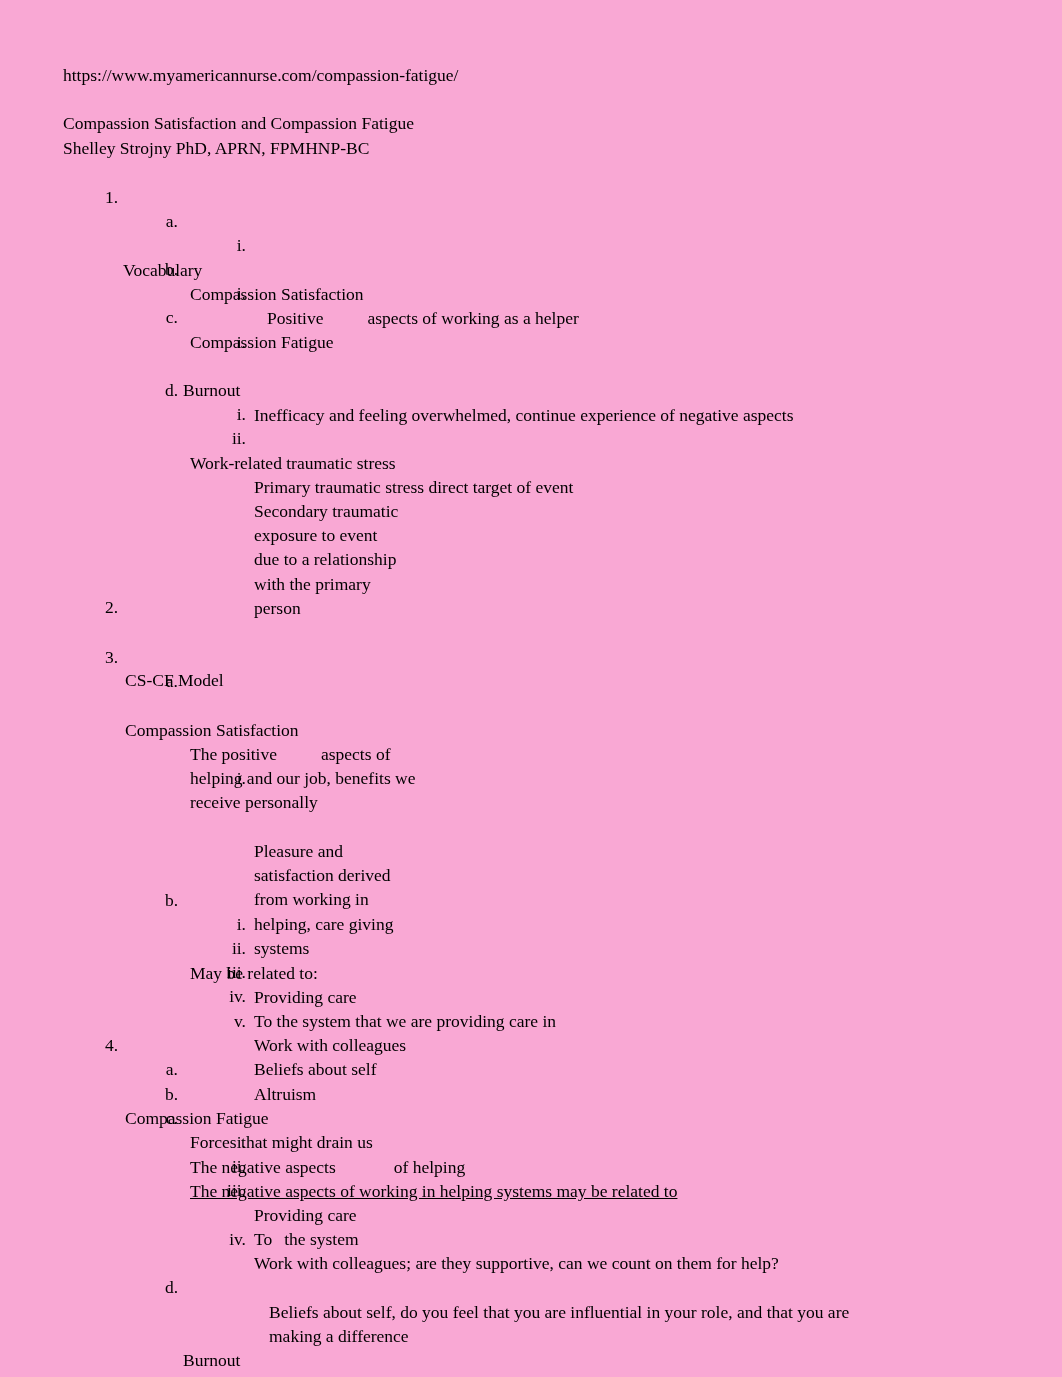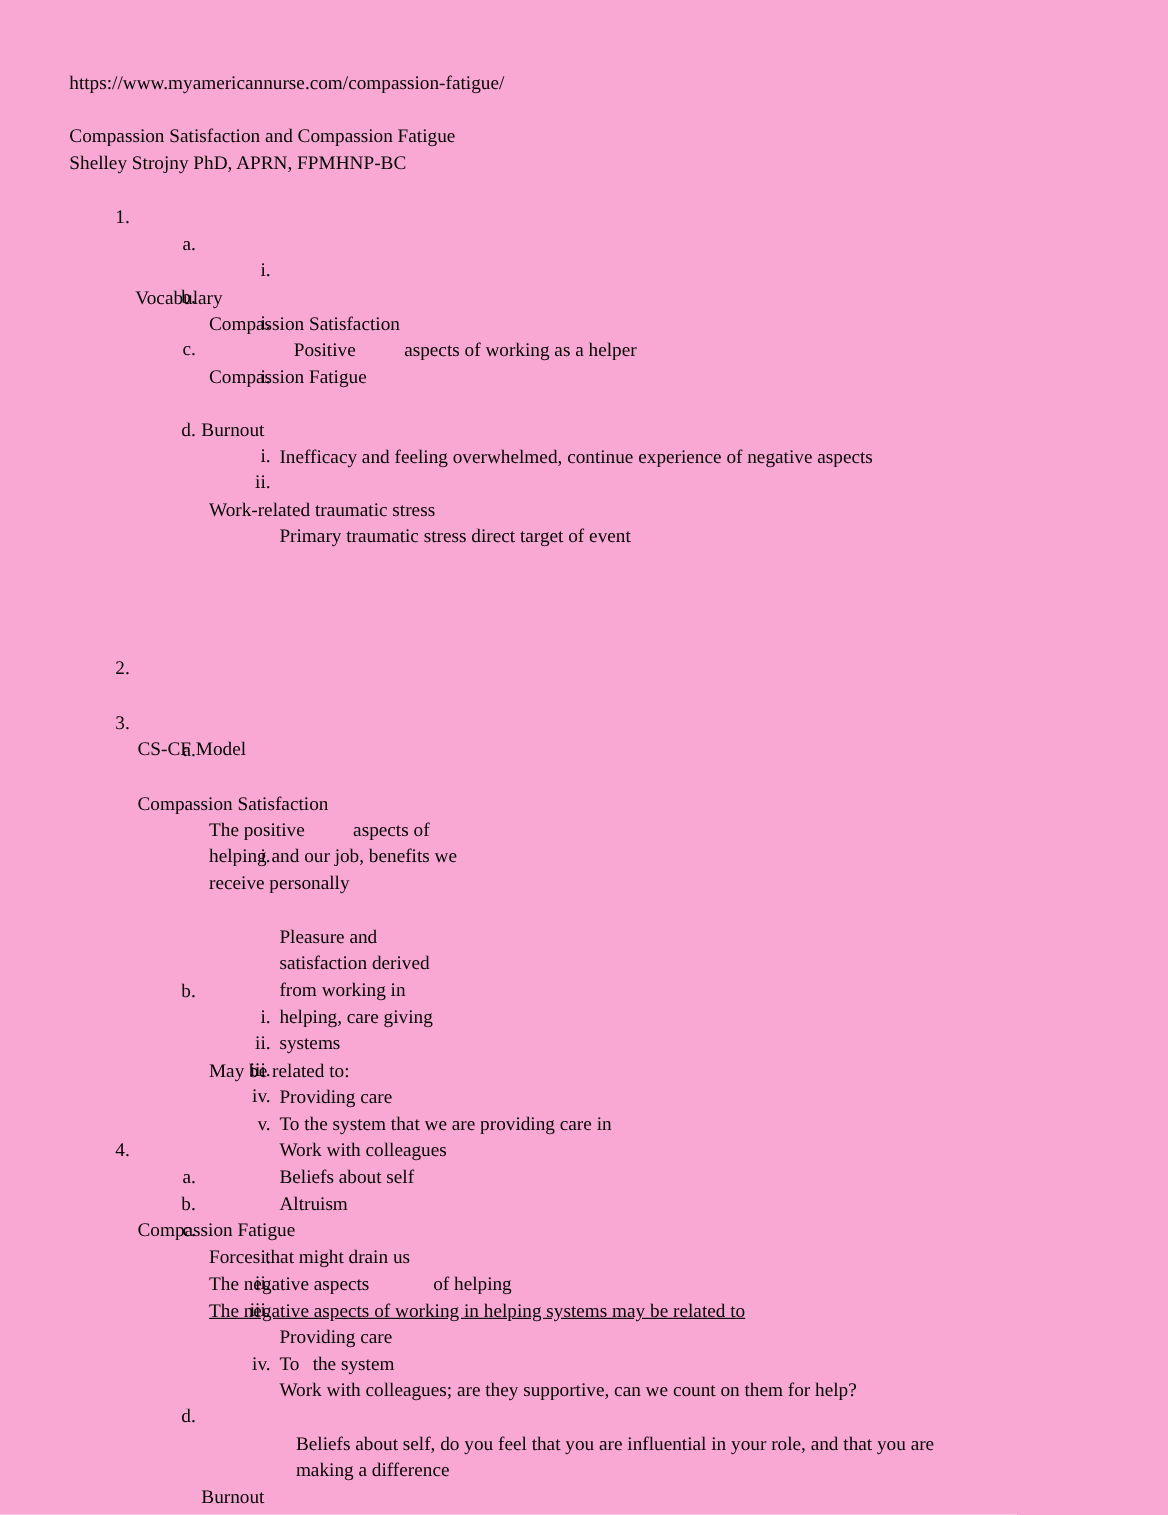--- a/index.html
+++ b/index.html
@@ -111,20 +111,21 @@
     <div class="row lvl2" style="left:152px; top:378px;">
       <span class="marker" style="left:0; top:0;">d.</span>
       <span class="txt" style="margin-left:38px;">Work-related traumatic stress</span>
     </div>
     <div class="row lvl3" style="left:212px; top:402px;">
       <span class="marker" style="left:0; top:0;">i.</span>
       <span class="txt" style="margin-left:42px;">Primary traumatic stress direct target of event</span>
     </div>
     <div class="row lvl3" style="left:212px; top:426px;">
       <span class="marker" style="left:0; top:0;">ii.</span>
+      <span class="txt narrow" style="margin-left:42px;">Secondary traumatic exposure to event due to a relationship with the primary person</span>
     </div>
 
     <div class="row lvl1" style="left:92px; top:595px;">
       <span class="marker" style="left:0; top:0;">2.</span>
       <span class="txt" style="margin-left:33px;">CS-CF Model</span>
     </div>
 
     <div class="row lvl1" style="left:92px; top:645px;">
       <span class="marker" style="left:0; top:0;">3.</span>
       <span class="txt" style="margin-left:33px;">Compassion Satisfaction</span>

